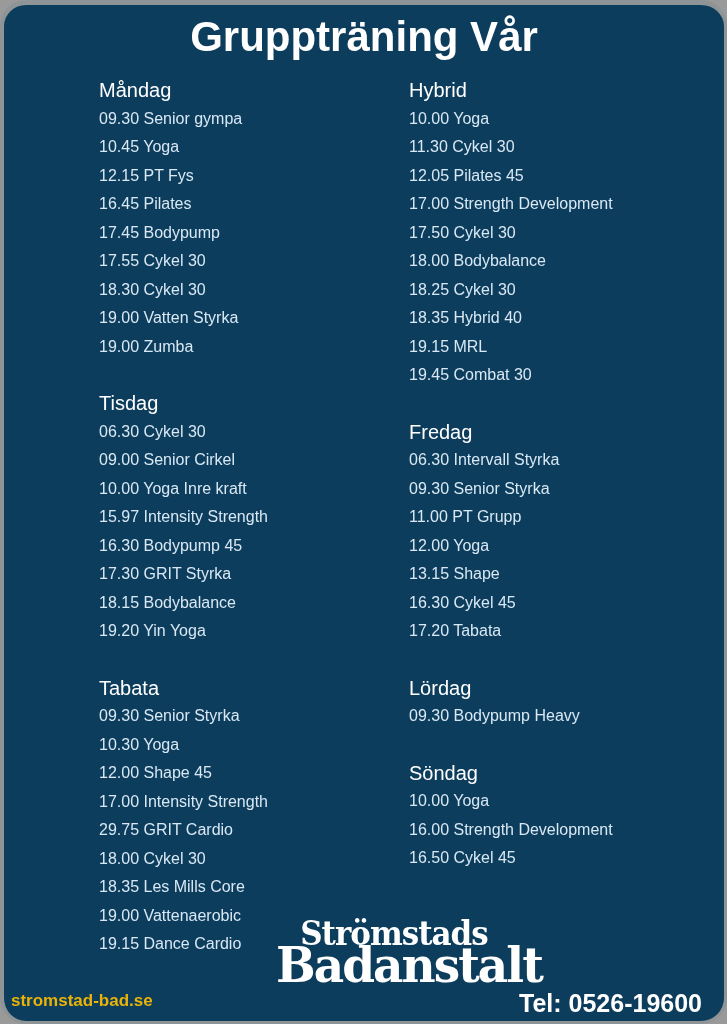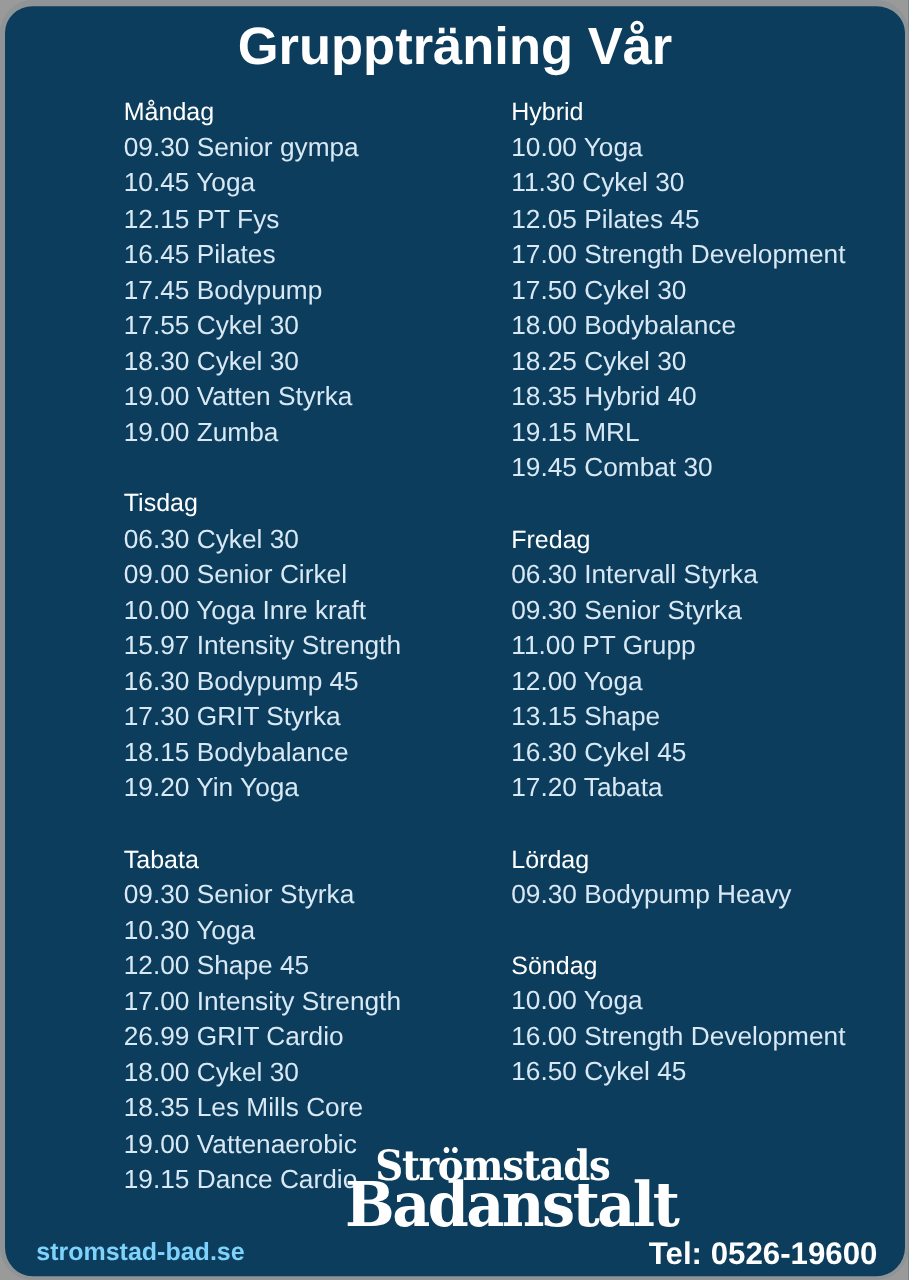--- a/index.html
+++ b/index.html
@@ -39,21 +39,21 @@
   .section { margin-bottom: 28px; }
   .day-header {
     color: #ffffff;
     font-size: 20px;
     font-weight: 400;
     line-height: 28.5px;
     white-space: nowrap;
   }
   .class-item {
     color: #d8e8f4;
-    font-size: 21px;
+    font-size: 16px;
     font-weight: 400;
     line-height: 28.5px;
     white-space: nowrap;
   }
   .logo {
     position: absolute;
     left: 272px; top: 916px;
     width: 236px;
     text-align: center;
     color: #ffffff;
@@ -66,23 +66,23 @@
     letter-spacing: -1px;
     transform: scaleY(1.08);
   }
   .logo-line2 {
     font-size: 47px;
     letter-spacing: -2px;
     transform: scaleY(1.05);
   }
   .footer-site {
     position: absolute;
-    left: 25px; top: 986px;
-    color: #7dd3fc;
-    font-size: 20px;
+    left: 7px; top: 986px;
+    color: #eab308;
+    font-size: 17px;
     font-weight: 700;
   }
   .footer-phone {
     position: absolute;
     right: 22px; top: 984px;
     color: #ffffff;
     font-size: 25px;
     font-weight: 700;
   }
 </style>
@@ -116,21 +116,21 @@
         <div class="class-item">17.30 GRIT Styrka</div>
         <div class="class-item">18.15 Bodybalance</div>
         <div class="class-item">19.20 Yin Yoga</div>
       </div>
       <div class="section">
         <div class="day-header">Tabata</div>
         <div class="class-item">09.30 Senior Styrka</div>
         <div class="class-item">10.30 Yoga</div>
         <div class="class-item">12.00 Shape 45</div>
         <div class="class-item">17.00 Intensity Strength</div>
-        <div class="class-item">26.99 GRIT Cardio</div>
+        <div class="class-item">29.75 GRIT Cardio</div>
         <div class="class-item">18.00 Cykel 30</div>
         <div class="class-item">18.35 Les Mills Core</div>
         <div class="class-item">19.00 Vattenaerobic</div>
         <div class="class-item">19.15 Dance Cardio</div>
       </div>
     </div>
 
   <div class="column right">
       <div class="section">
         <div class="day-header">Hybrid</div>

